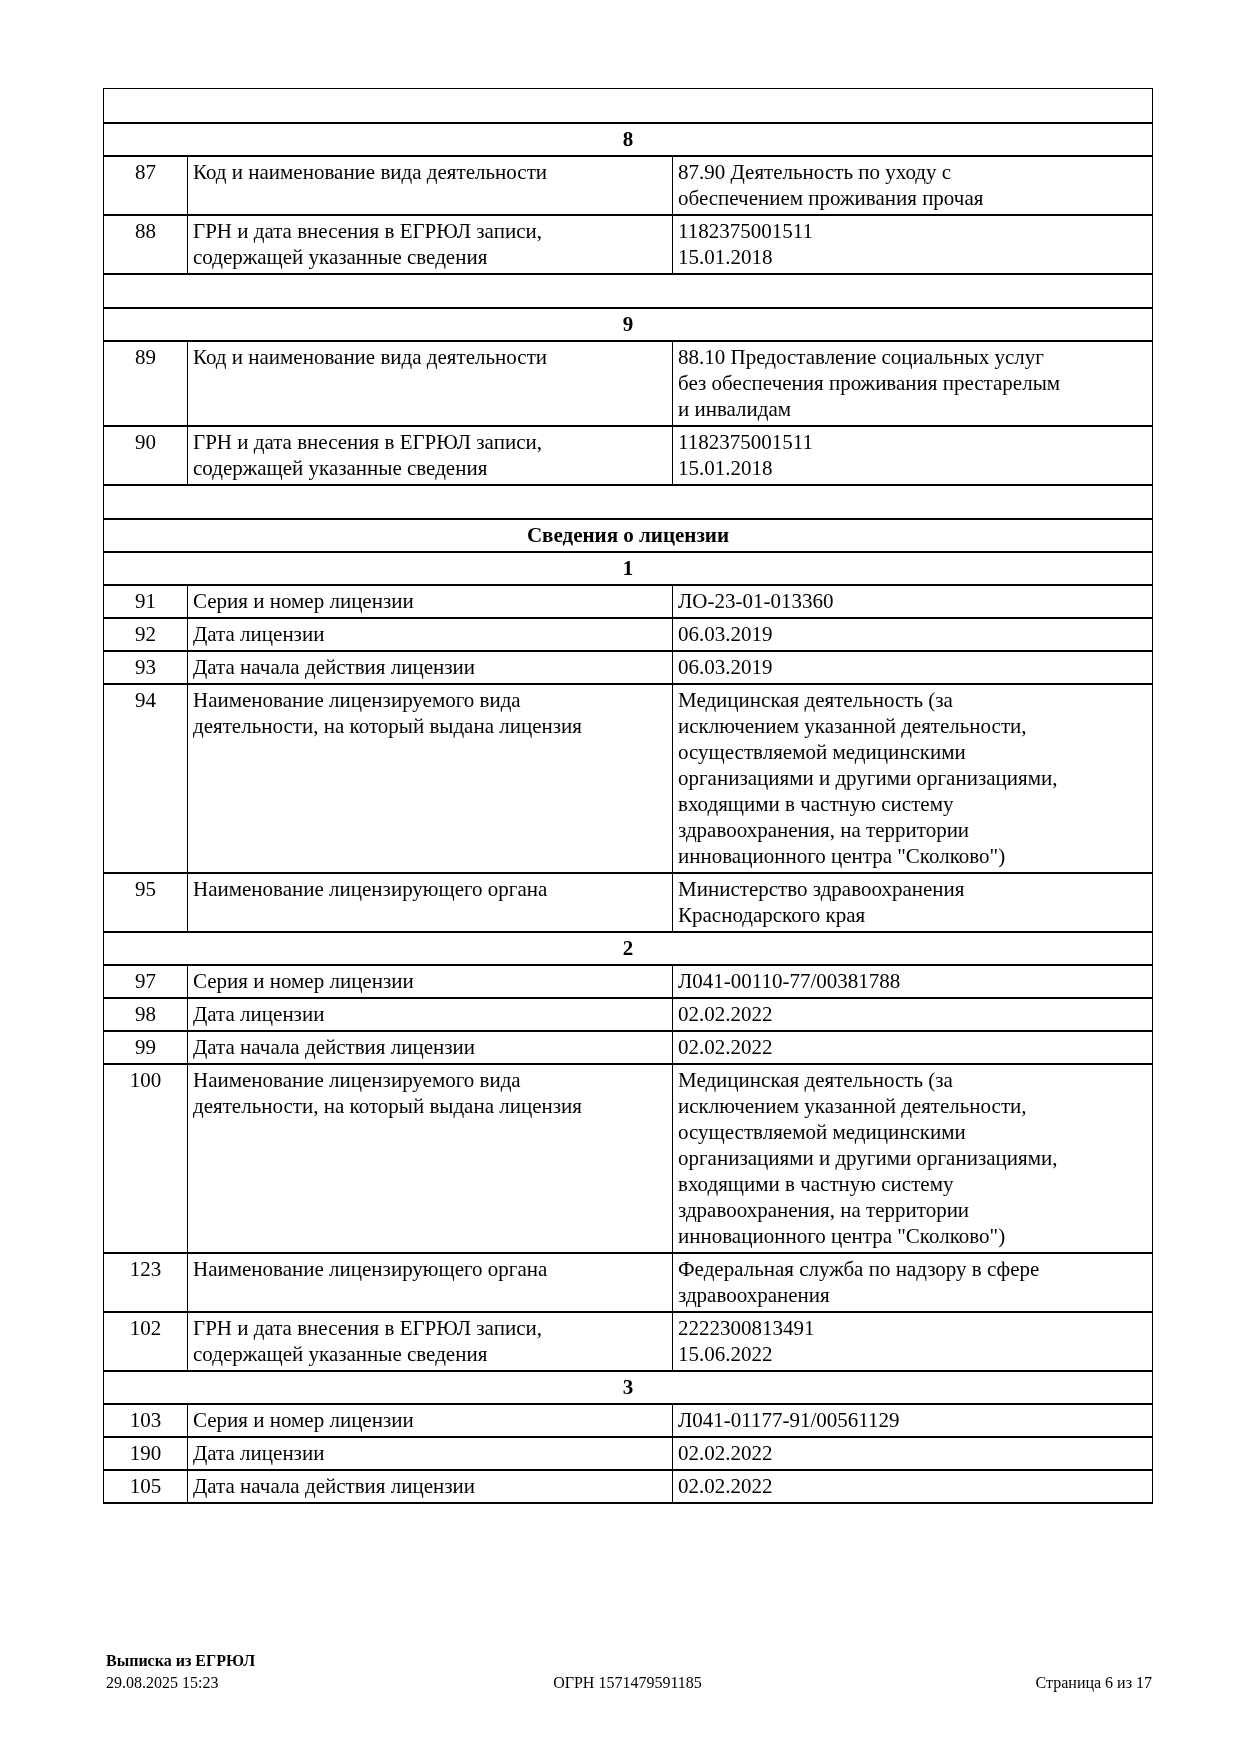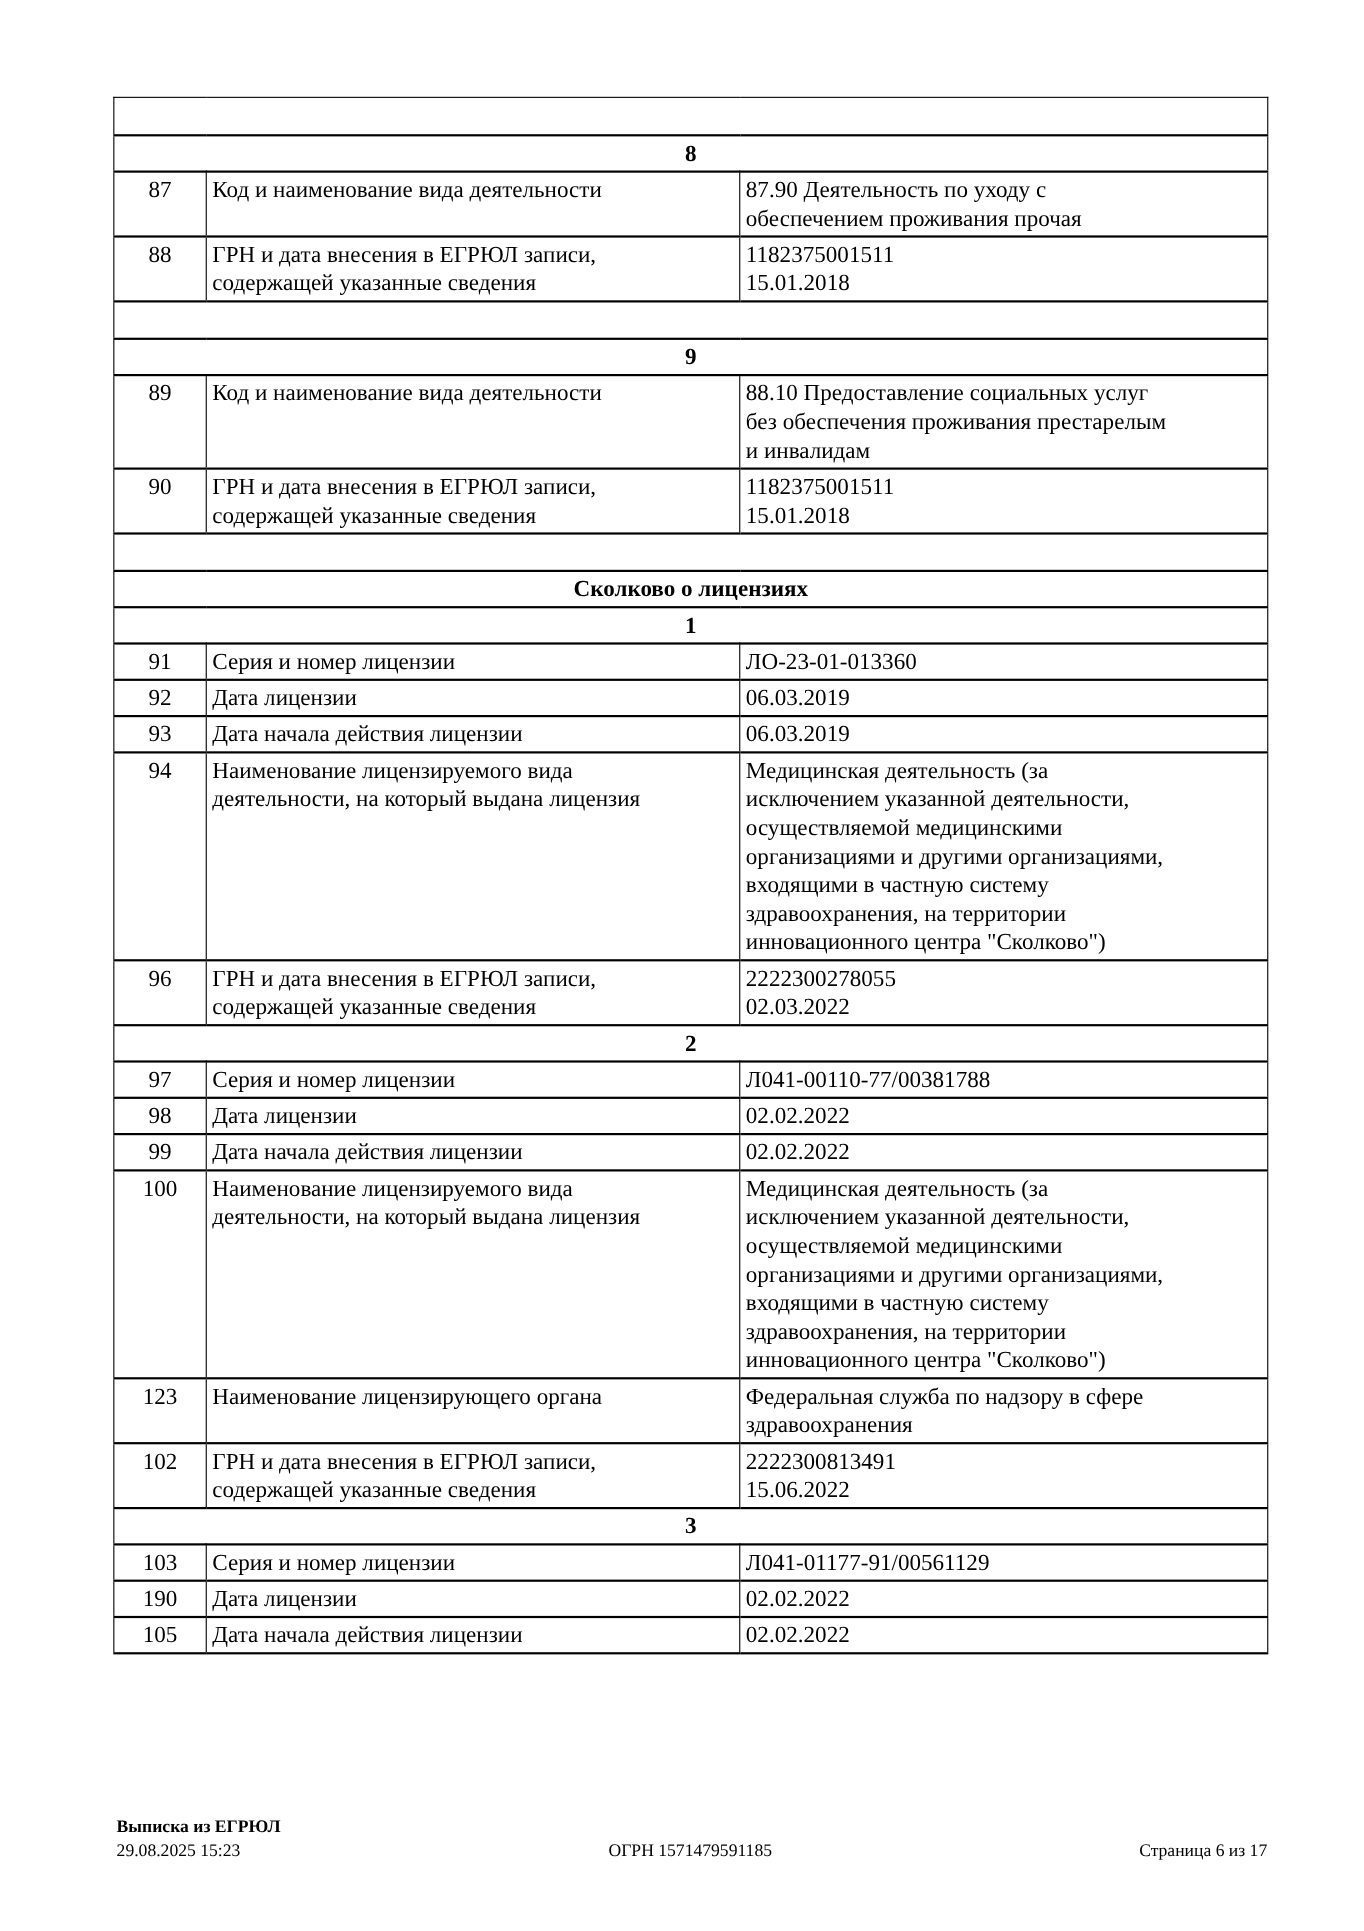--- a/index.html
+++ b/index.html
@@ -94,21 +94,21 @@
 содержащей указанные сведения</td>
       <td class="value">1182375001511
 15.01.2018</td>
     </tr>
 
     <tr>
         <td class="spacer-cell" colspan="3"></td>
       </tr>
 
     <tr>
-        <td class="header-cell" colspan="3">Сколково о лицензиях</td>
+        <td class="header-cell" colspan="3">Сведения о лицензии</td>
       </tr>
 
     <tr>
         <td class="section-cell" colspan="3">1</td>
       </tr>
 
     <tr>
       <td class="num">91</td>
       <td class="label">Серия и номер лицензии</td>
       <td class="value">ЛО-23-01-013360</td>
@@ -129,25 +129,24 @@
 деятельности, на который выдана лицензия</td>
       <td class="value">Медицинская деятельность (за
 исключением указанной деятельности,
 осуществляемой медицинскими
 организациями и другими организациями,
 входящими в частную систему
 здравоохранения, на территории
 инновационного центра "Сколково")</td>
     </tr>
     <tr>
-      <td class="num">96</td>
-      <td class="label">ГРН и дата внесения в ЕГРЮЛ записи,
-содержащей указанные сведения</td>
-      <td class="value">2222300278055
-02.03.2022</td>
+      <td class="num">95</td>
+      <td class="label">Наименование лицензирующего органа</td>
+      <td class="value">Министерство здравоохранения
+Краснодарского края</td>
     </tr>
 
     <tr>
         <td class="section-cell" colspan="3">2</td>
       </tr>
 
     <tr>
       <td class="num">97</td>
       <td class="label">Серия и номер лицензии</td>
       <td class="value">Л041-00110-77/00381788</td>

